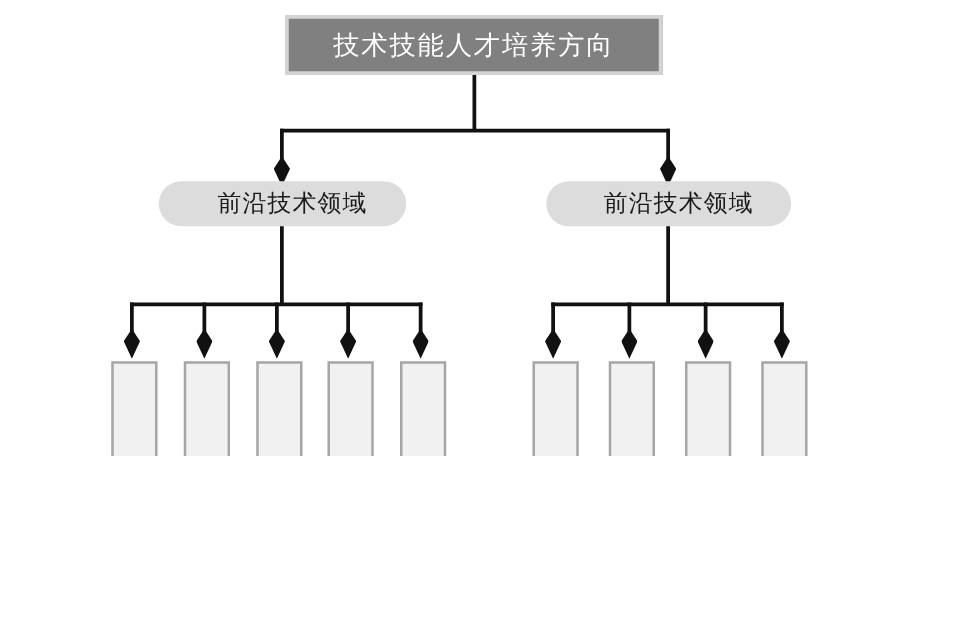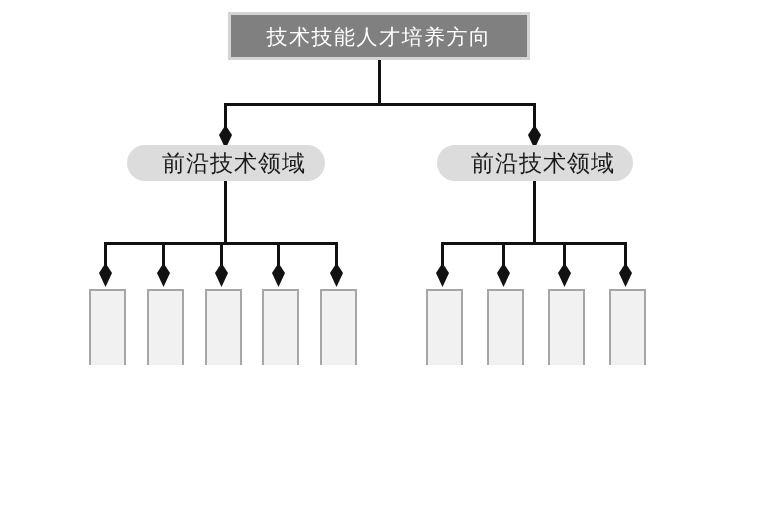--- a/index.html
+++ b/index.html
@@ -67,21 +67,21 @@
     height: 36px;
     background: #dcdcdc;
     border-radius: 18px;
     display: flex;
     align-items: center;
     justify-content: center;
     box-sizing: border-box;
   }
   .pill-label {
     color: #1a1a1a;
-    font-size: 23px;
+    font-size: 19px;
     letter-spacing: 1px;
     line-height: 1;
     white-space: nowrap;
     margin-left: 16px;
   }
   #pill-left  { left: 127px; width: 198px; }
   #pill-right { left: 437px; width: 196px; }
 
   
   .leaf-node {

